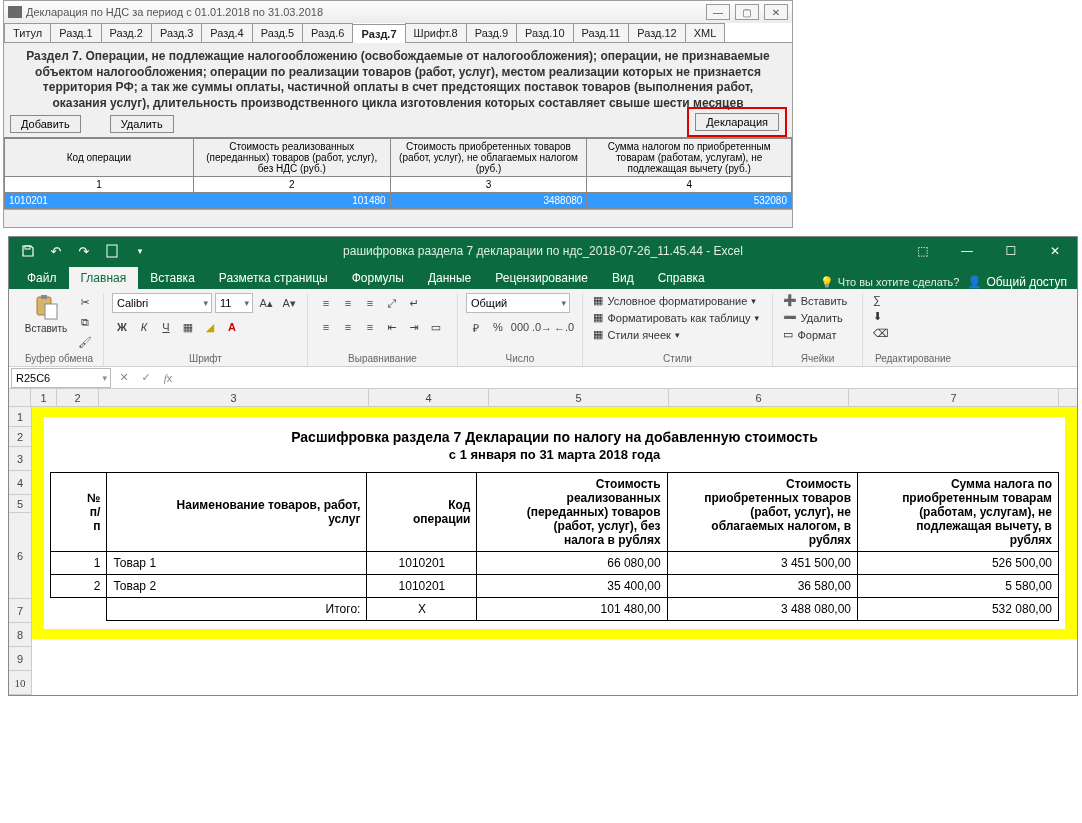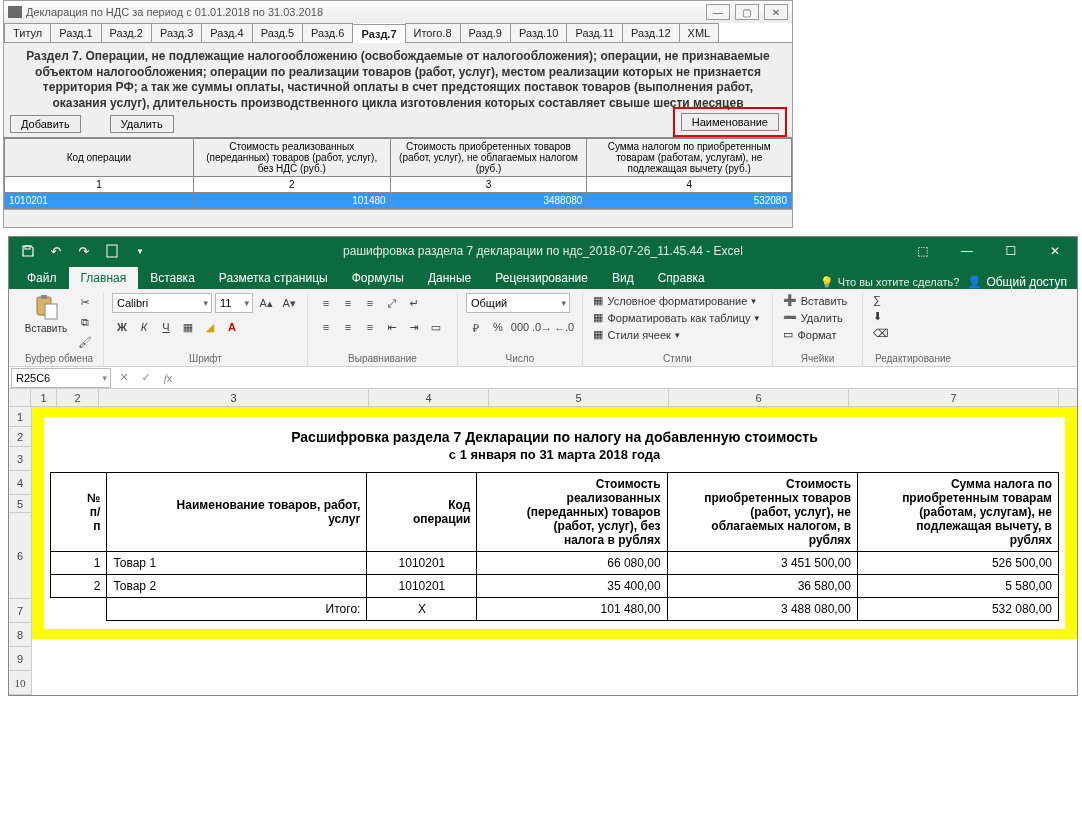--- a/index.html
+++ b/index.html
@@ -107,33 +107,33 @@
   </div>
   <div class="tabbar1" id="tabbar1">
       <div class="tab1">Титул</div>
       <div class="tab1">Разд.1</div>
       <div class="tab1">Разд.2</div>
       <div class="tab1">Разд.3</div>
       <div class="tab1">Разд.4</div>
       <div class="tab1">Разд.5</div>
       <div class="tab1">Разд.6</div>
       <div class="tab1 active">Разд.7</div>
-      <div class="tab1">Итого.8</div>
+      <div class="tab1">Шрифт.8</div>
       <div class="tab1">Разд.9</div>
       <div class="tab1">Разд.10</div>
       <div class="tab1">Разд.11</div>
       <div class="tab1">Разд.12</div>
       <div class="tab1">XML</div>
     </div>
   <div class="sec7title">Раздел 7. Операции, не подлежащие налогообложению (освобождаемые от налогообложения); операции, не признаваемые объектом налогообложения; операции по реализации товаров (работ, услуг), местом реализации которых не признается территория РФ; а так же суммы оплаты, частичной оплаты в счет предстоящих поставок товаров (выполнения работ, оказания услуг), длительность производственного цикла изготовления которых составляет свыше шести месяцев</div>
   <div class="btnrow1">
     <button class="btn1">Добавить</button>
     <button class="btn1">Удалить</button>
     <div class="btn-decode-wrap">
-      <button class="btn1" style="margin:0">Наименование</button>
+      <button class="btn1" style="margin:0">Декларация</button>
     </div>
   </div>
   <div class="gridwrap">
     <table class="grid1">
       <tbody>
           <tr>
         <th style="width:24%">Код операции</th>
         <th style="width:25%">Стоимость реализованных (переданных) товаров (работ, услуг), без НДС (руб.)</th>
         <th style="width:25%">Стоимость приобретенных товаров (работ, услуг), не облагаемых налогом (руб.)</th>
         <th style="width:26%">Сумма налогом по приобретенным товарам (работам, услугам), не подлежащая вычету (руб.)</th>

